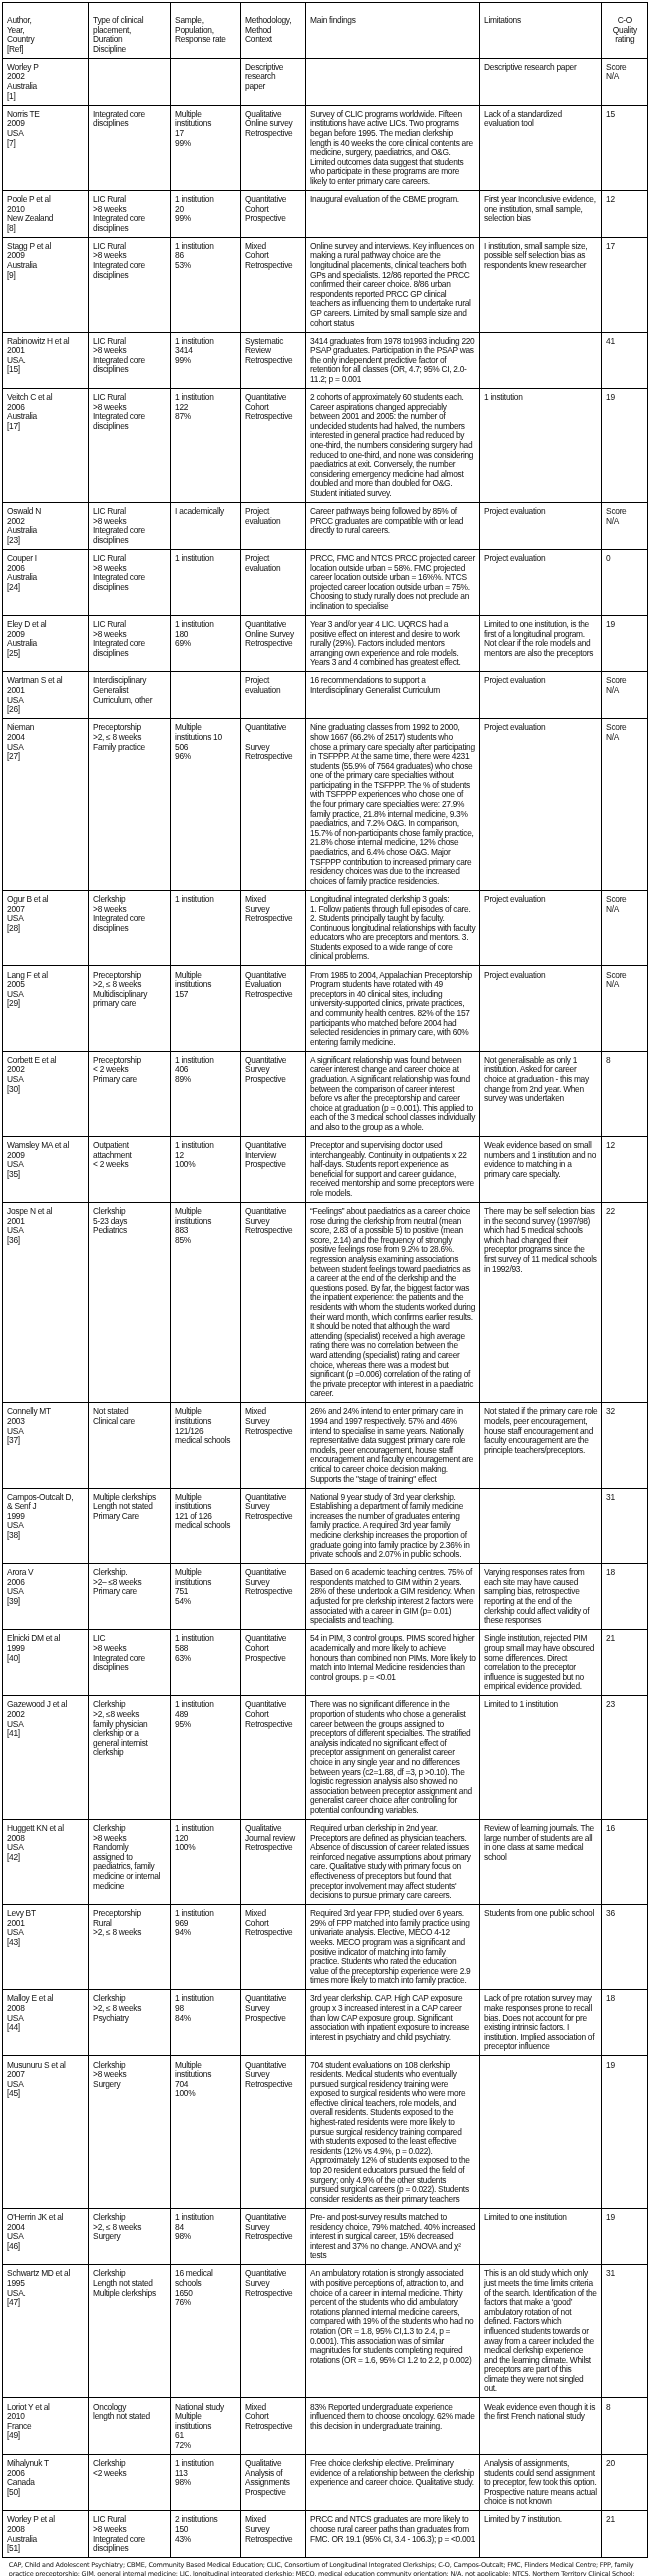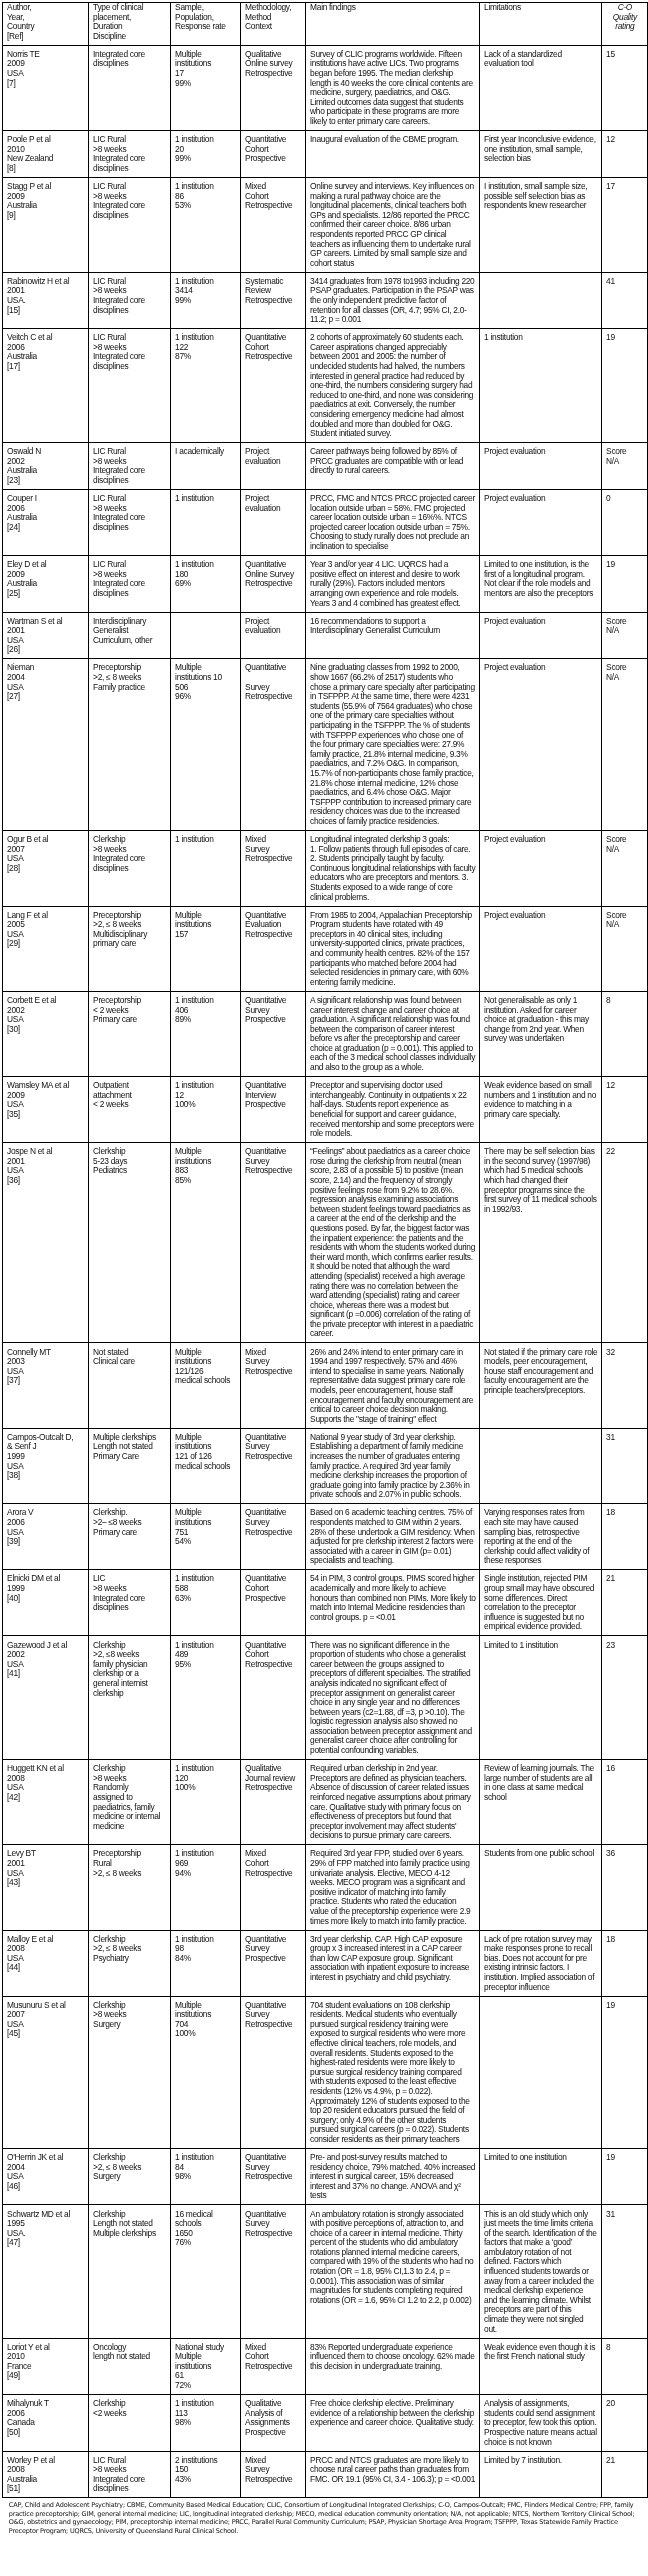--- a/index.html
+++ b/index.html
@@ -15,23 +15,23 @@
     letter-spacing: -0.3px;
   }
   table.lit th, table.lit td {
     border: 0.7px solid #000;
     vertical-align: top;
     padding: 4.1px 3.4px 3.4px 4.1px;
     text-align: left;
     white-space: pre-line;
     word-wrap: break-word;
   }
-  table.lit th { font-weight: normal; padding-top: 0; }
+  table.lit th { font-weight: normal; padding-top: 13px; }
   table.lit th.q, table.lit td.q { }
-  table.lit th.q { text-align: center; font-style: italic; }
+  table.lit th.q { text-align: center; }
   col.c1 { width: 86px; }
   col.c2 { width: 82px; }
   col.c3 { width: 70px; }
   col.c4 { width: 65px; }
   col.c5 { width: 174px; }
   col.c6 { width: 122px; }
   col.c7 { width: 46px; }
   .foot {
     font-family: "DejaVu Sans", sans-serif;
     font-size: 6.5px;
@@ -73,20 +73,35 @@
 Context</th>
         <th>Main findings</th>
         <th>Limitations</th>
         <th class="q">C-O
 Quality
 rating</th>
       </tr>
     </thead>
     <tbody id="tbody">
         <tr>
+          <td>Worley P
+2002
+Australia
+[1]</td>
+          <td></td>
+          <td></td>
+          <td>Descriptive
+research
+paper</td>
+          <td></td>
+          <td>Descriptive research paper</td>
+          <td class="q">Score
+N/A</td>
+        </tr>
+        <tr>
           <td>Norris TE
 2009
 USA
 [7]</td>
           <td>Integrated core
 disciplines</td>
           <td>Multiple
 institutions
 17
 99%</td>

